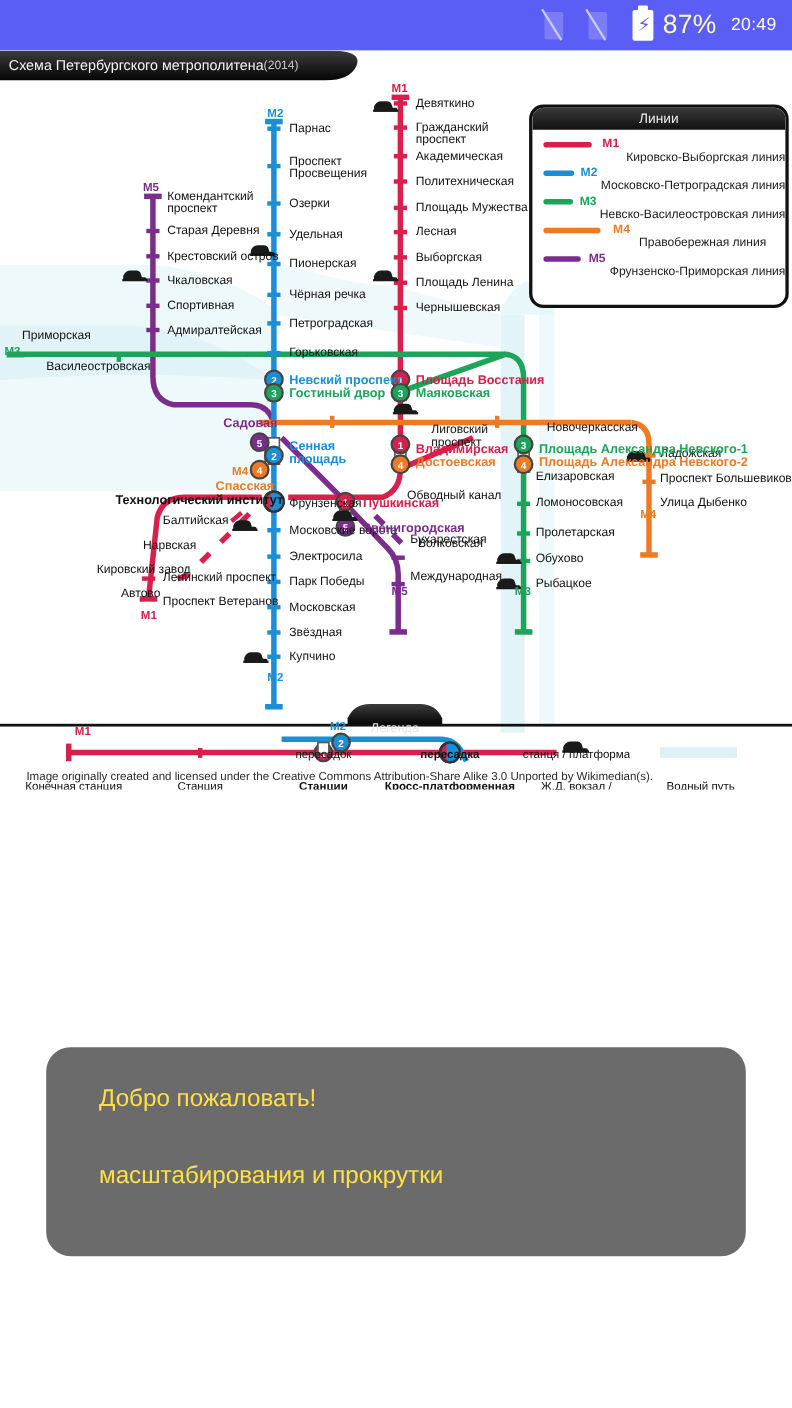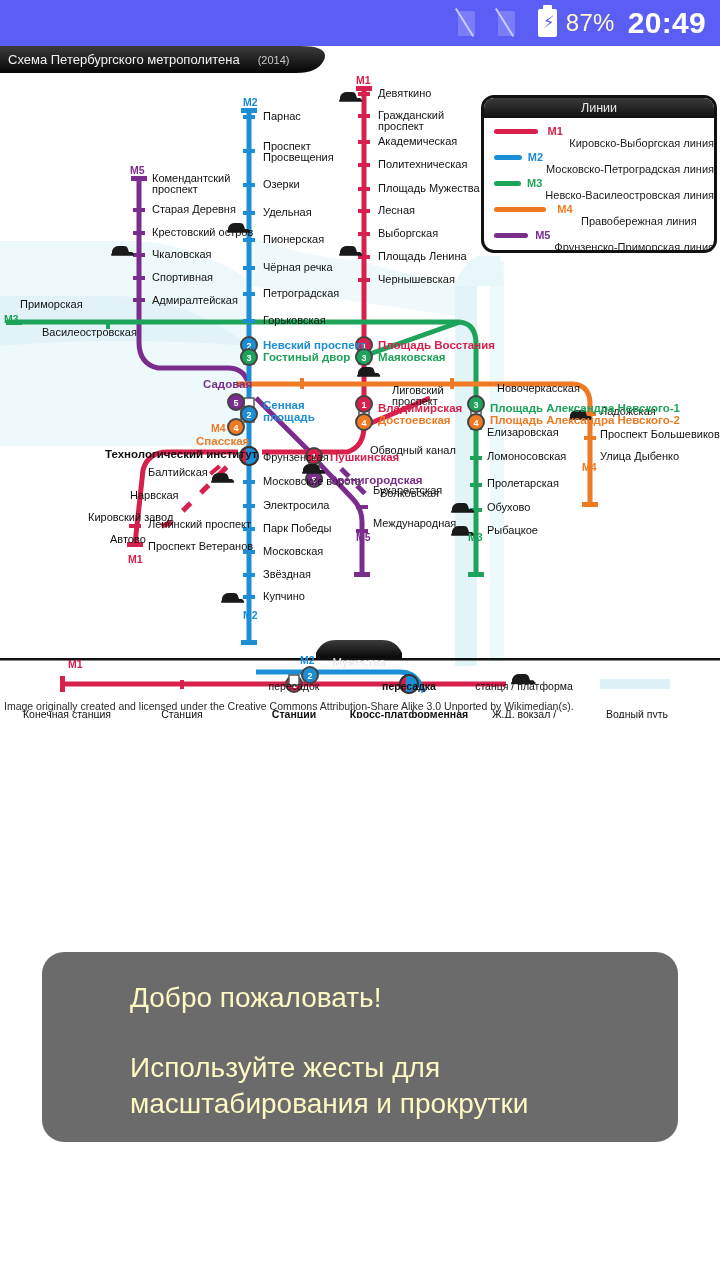--- a/index.html
+++ b/index.html
@@ -36,71 +36,71 @@
   }
   .battery::before{
     content:"";position:absolute;top:-4px;left:5px;width:9px;height:4px;
     background:#fff;border-radius:1px 1px 0 0;
   }
   .bolt{
     position:absolute;left:5px;top:4px;font-size:17px;line-height:19px;
     color:#5a5ef5;font-weight:bold;
   }
   #battpct{color:#fef9c3;font-size:24px;margin-left:9px;letter-spacing:.3px;}
-  #clock{color:#fff;font-size:30px;font-weight:bold;margin-left:13px;letter-spacing:.3px;}
+  #clock{color:#fff;font-size:16px;font-weight:normal;margin-left:13px;letter-spacing:.3px;}
 
   
   #mapwrap{
     position:absolute;left:0;top:46px;width:720px;height:672px;
     background:#ffffff;overflow:hidden;
   }
   #mapsvg{position:absolute;left:0;top:0;}
 
   
   #titletab{
     position:absolute;left:0;top:0;height:27px;width:330px;
     color:#f2f2f2;font-size:13px;
     display:flex;align-items:center;padding-left:8px;box-sizing:border-box;
     z-index:5;
   }
-  #titletab .yr{font-size:11px;color:#c9c9c9;margin-left:18px;}
+  #titletab .yr{font-size:11px;color:#c9c9c9;margin-left:0;}
 
   
   #lineskey{
-    position:absolute;left:481px;top:49px;width:236px;height:158px;
+    position:absolute;left:481px;top:49px;width:236px;height:185px;
     background:#fff;border:3px solid #111;border-radius:13px;
     box-sizing:border-box;overflow:hidden;z-index:6;
   }
   #lineskey .hdr{
     height:20px;background:linear-gradient(#3a3a3a,#111);
     color:#eaeaea;font-size:12.5px;text-align:center;line-height:20px;
     border-radius:9px 9px 0 0;
   }
   .keyrow{display:flex;align-items:center;height:26px;padding-left:10px;}
   .keyswatch{width:52px;height:5px;border-radius:3px;}
   .keycode{width:26px;font-size:11px;font-weight:bold;text-align:center;margin-left:6px;}
   .keyname{font-size:11px;color:#1a1a1a;margin-left:3px;white-space:nowrap;margin-top:24px;}
 
   
   #legendtab{
     position:absolute;left:304px;top:607px;width:110px;height:19px;
     color:#e6e6e6;font-size:11.5px;text-align:center;line-height:19px;z-index:5;
   }
   #attrib{
-    position:absolute;left:4px;top:700px;font-size:10.5px;color:#2b2b2b;
+    position:absolute;left:24px;top:700px;font-size:10.5px;color:#2b2b2b;
     white-space:nowrap;
   }
 
   
   #toast{
     position:absolute;left:42px;top:952px;width:636px;height:190px;
     background:#6b6b6b;border-radius:22px;
     box-sizing:border-box;padding:28px 0 0 48px;
   }
-  #toast .l{color:#fef9c3;font-size:28px;line-height:36px;margin-left:40px;}
+  #toast .l{color:#fde047;font-size:22px;line-height:36px;}
   #toast .gap{height:34px;}
   text{font-family:"Liberation Sans","DejaVu Sans",sans-serif;}
 </style>
 </head>
 <body>
 
 <div id="statusbar">
   <span class="sb-icon"><span class="sig-off"></span></span>
   <span class="sb-icon"><span class="sig-off"></span></span>
   <span class="battery">
@@ -478,21 +478,21 @@
     <span style="position:absolute;left:244px;width:100px;font-weight:normal;">пересадок</span>
     <span style="position:absolute;left:339px;width:140px;font-weight:bold;">пересадка</span>
     <span style="position:absolute;left:464px;width:120px;">станця / платформа</span>
   </div>
 
   <div id="titletab">
     <span>Схема Петербургского метрополитена</span>
     <span class="yr">(2014)</span>
   </div>
 
-  <div id="legendtab">Мужества</div>
+  <div id="legendtab">Легенда</div>
 
   <div id="lineskey">
     <div class="hdr">Линии</div>
     <div class="keyrow">
       <span class="keyswatch" style="background:#d8204c"></span>
       <span class="keycode" style="color:#d8204c">M1</span>
       <span class="keyname">Кировско-Выборгская линия</span>
     </div>
     <div class="keyrow">
       <span class="keyswatch" style="background:#1b8ed5"></span>
@@ -515,15 +515,14 @@
       <span class="keyname">Фрунзенско-Приморская линия</span>
     </div>
   </div>
 </div>
 
 <div id="attrib">Image originally created and licensed under the Creative Commons Attribution-Share Alike 3.0 Unported by Wikimedian(s).</div>
 
 <div id="toast">
   <div class="l">Добро пожаловать!</div>
   <div class="gap"></div>
-  <div class="l">Используйте жесты для</div>
   <div class="l">масштабирования и прокрутки</div>
 </div>
 
 </body></html>

